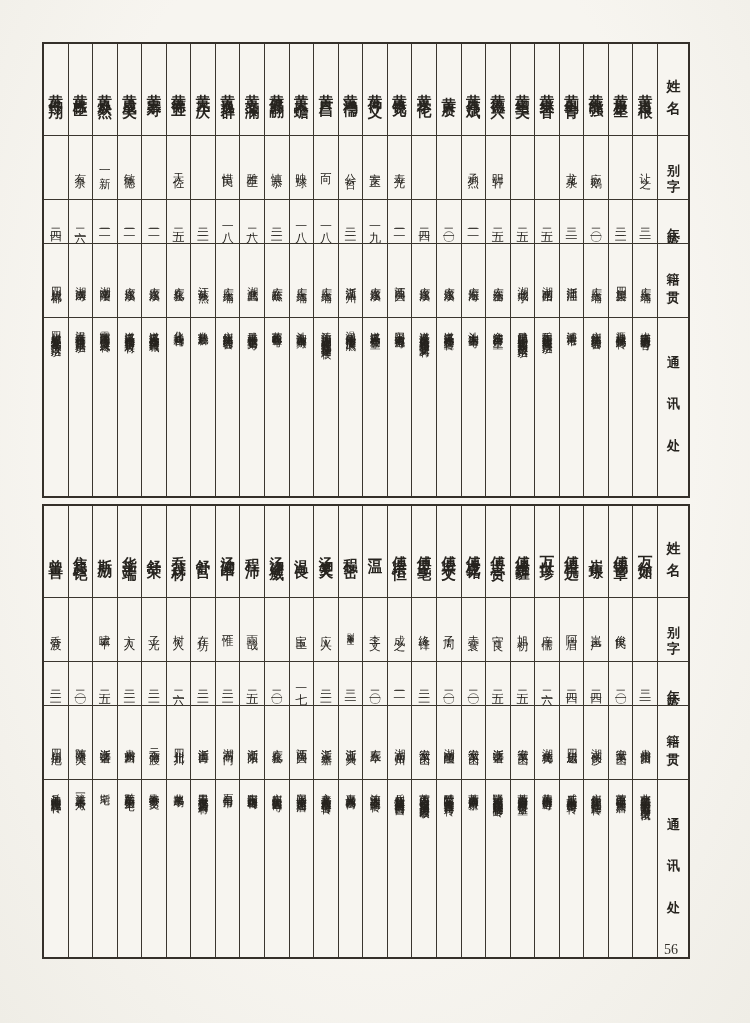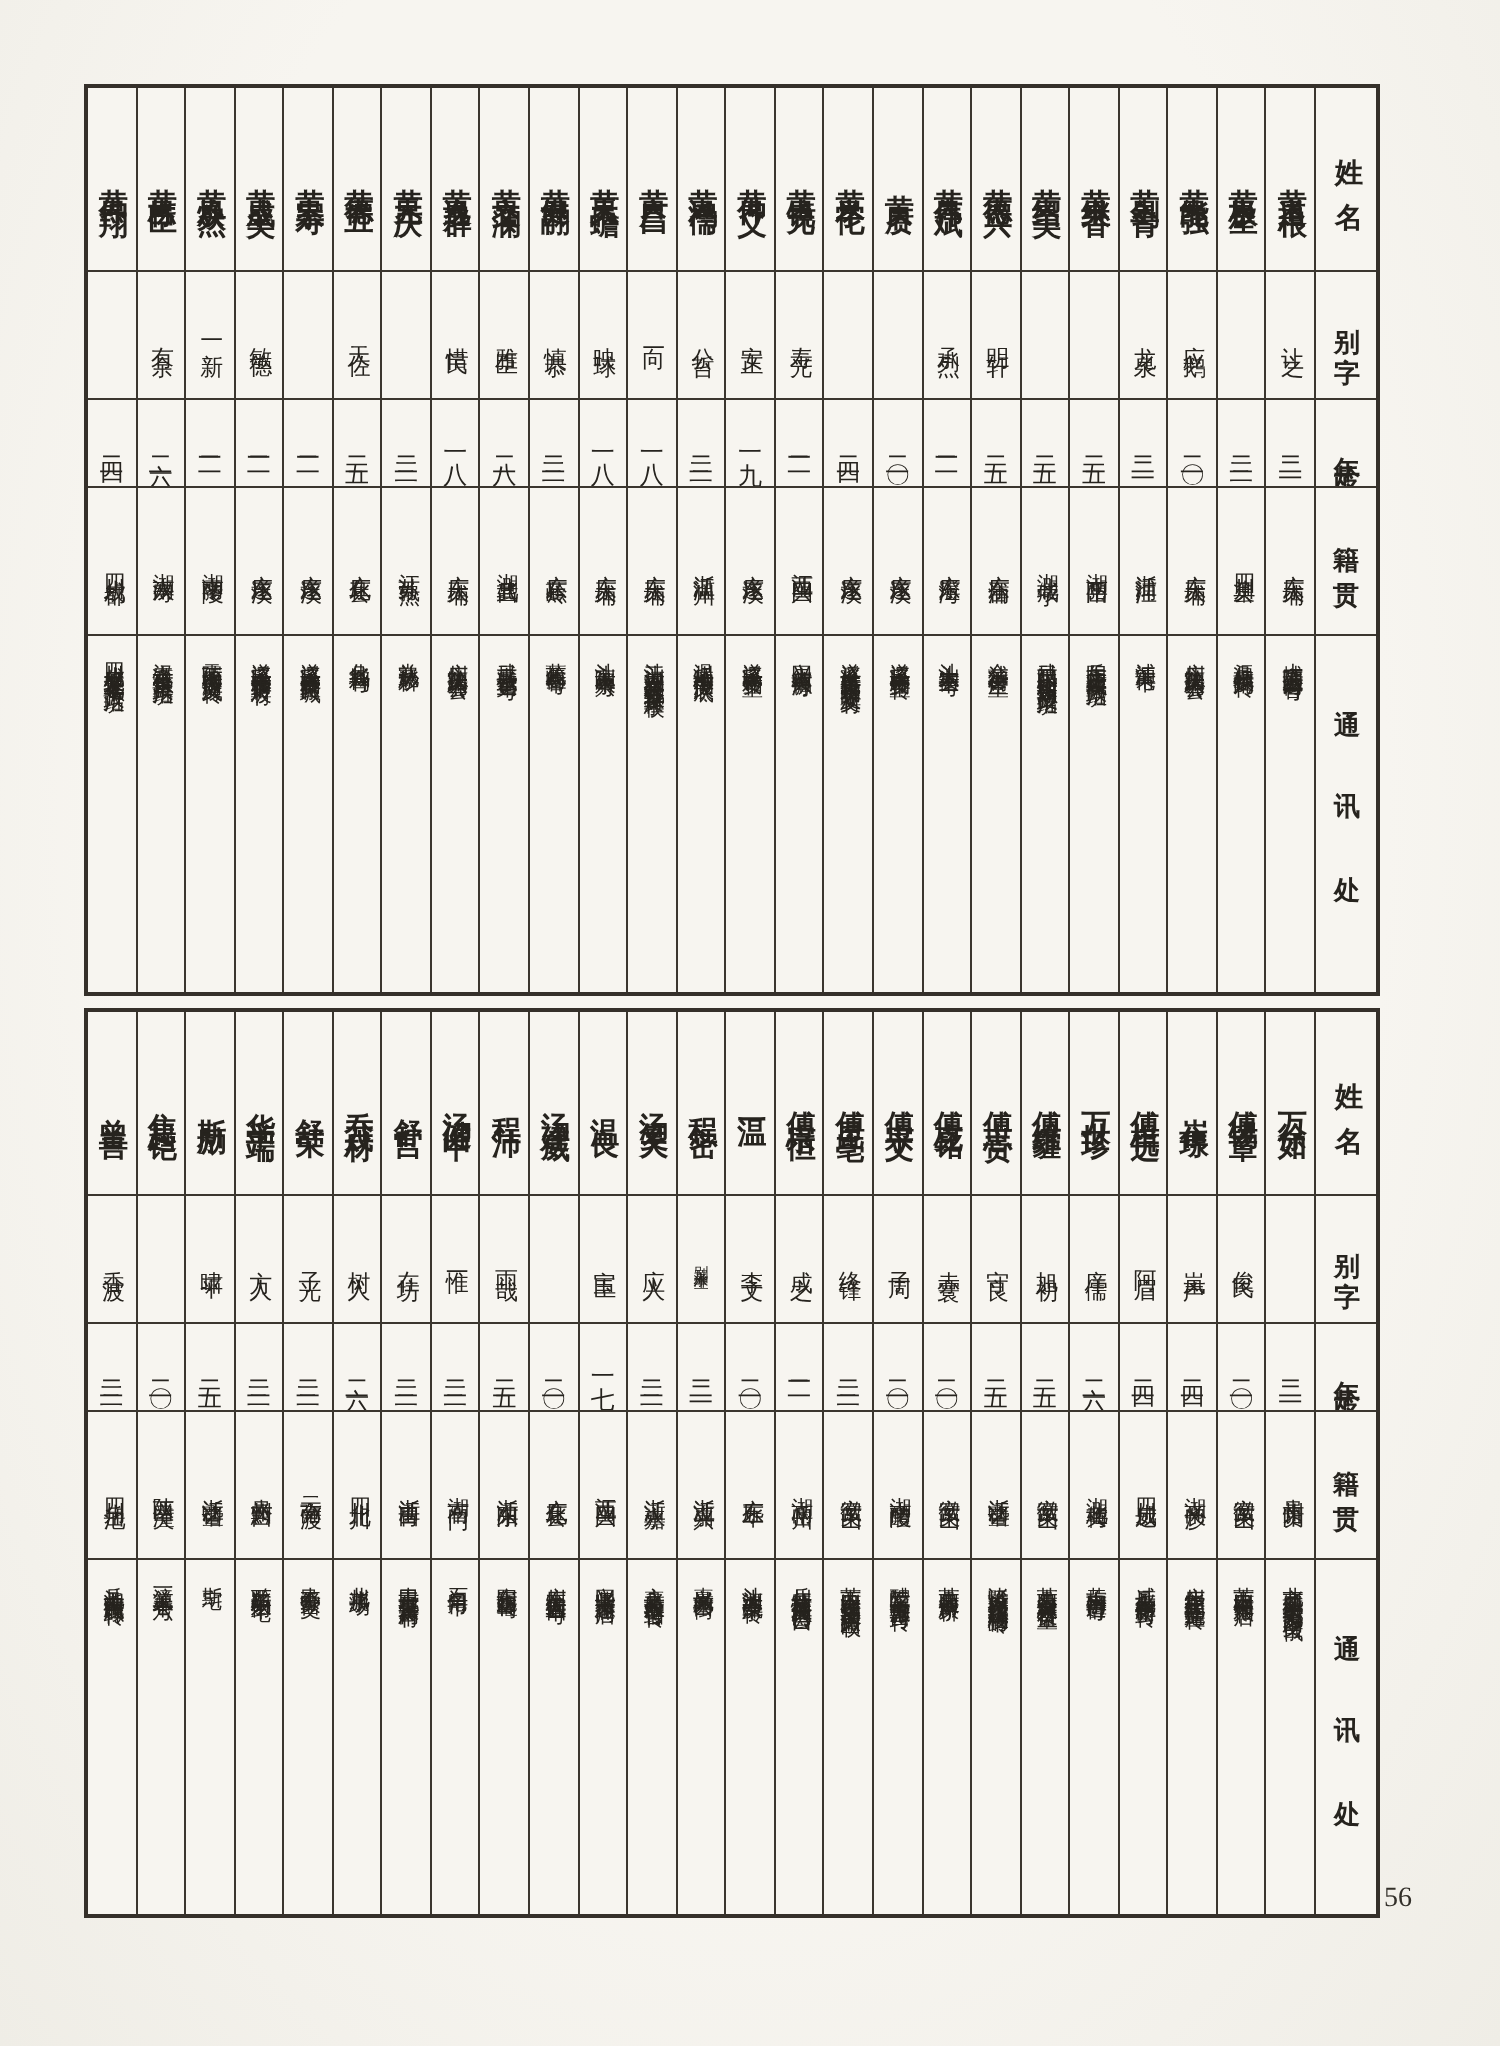--- a/index.html
+++ b/index.html
@@ -53,21 +53,20 @@
   .header-col .name .vtext{font-size:14px;letter-spacing:22px;line-height:24px;}
   .header-col .courtesy .vtext{font-size:13px;letter-spacing:14px;}
   .header-col .age .vtext{font-size:13px;letter-spacing:4px;}
   .header-col .origin .vtext{font-size:13px;letter-spacing:18px;}
   .header-col .address{align-items:center;padding-top:0;}
   .header-col .address .vtext{font-size:13px;letter-spacing:42px;height:auto;line-height:16px;}
   .pageno{
     position:absolute;top:942px;left:664px;
     font-size:14px;color:#33302a;
     font-family:"Liberation Serif","DejaVu Serif",serif;
-    margin-left:28px;
   }
 </style>
 </head>
 <body>
 
 <div class="page">
 
   <div class="regtable" id="table-top">
     <div class="col header-col">
       <div class="cell name">

